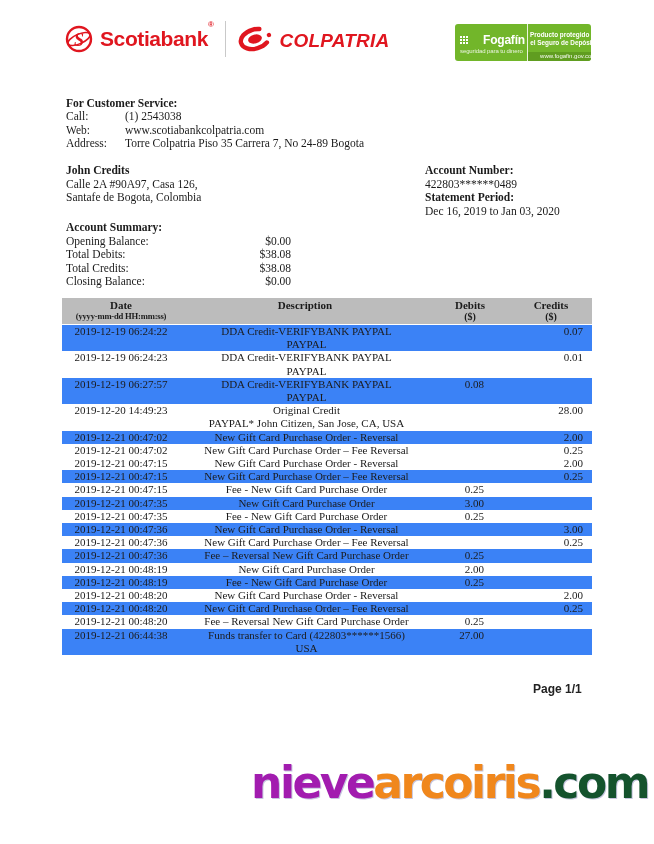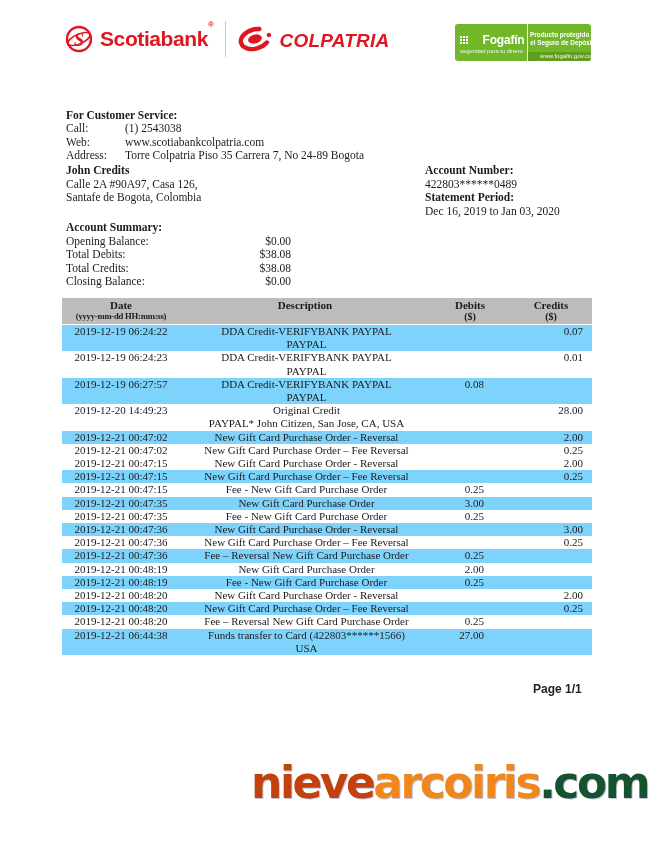--- a/index.html
+++ b/index.html
@@ -16,31 +16,31 @@
   .scotia-text { font-size:21px; font-weight:bold; color:#e0161f; letter-spacing:-0.4px; }
   .scotia-reg { font-size:8px; color:#e0161f; vertical-align:top; position:relative; top:-7px; }
   .logo-divider { width:1px; height:36px; background:#c9c9c9; }
   .colpatria { display:flex; align-items:flex-end; gap:7px; }
   .colpatria-text { font-size:19px; font-weight:800; font-style:italic; color:#e0161f; letter-spacing:0.2px; }
   
   .fogafin { position:absolute; top:24px; left:455px; width:136px; height:37px;
              background:#72b62a; border-radius:3px; display:flex; color:#fff;
              font-family:"Liberation Sans",sans-serif; overflow:hidden; }
   .fogafin-left { width:73px; padding:4px 3px 2px 5px; display:flex; flex-direction:column; justify-content:center; border-right:1px solid rgba(255,255,255,.85); }
-  .fogafin-brandline { display:flex; align-items:center; gap:15px;justify-content:center; }
+  .fogafin-brandline { display:flex; align-items:center; gap:15px; }
   .fogafin-dots { width:10px; height:9px; display:grid; grid-template-columns:repeat(3,1fr); gap:1px; }
   .fogafin-dots i { background:#fff; width:2px; height:2px; display:block; }
   .fogafin-name { font-size:12px; font-weight:bold; letter-spacing:-0.2px; }
   .fogafin-tagline { font-size:6px; opacity:.85; margin-top:1px; letter-spacing:-0.1px; }
   .fogafin-right { flex:1; display:flex; flex-direction:column; }
   .fogafin-protect { flex:1; display:flex; flex-direction:column; justify-content:center; align-items:center; padding:2px 2px 0 2px; }
   .fogafin-protect div { font-size:6.4px; font-weight:bold; line-height:7.6px; text-align:center; white-space:nowrap; }
   .fogafin-web { background:#5f9c20; font-size:6px; text-align:center; padding:1.5px 0 2px 0; opacity:.95; }
   
-  .cs-block { position:absolute; top:97px; left:66px; font-size:11.5px; line-height:13.4px;margin-top:12px; }
+  .cs-block { position:absolute; top:97px; left:66px; font-size:11.5px; line-height:13.4px; }
   .cs-title { font-weight:bold; }
   .cs-row { display:flex; }
   .cs-label { width:59px; }
   .addr-block { position:absolute; top:164px; left:66px; font-size:11.5px; line-height:13.6px; }
   .addr-name { font-weight:bold; }
   .acct-block { position:absolute; top:164px; left:425px; font-size:11.5px; line-height:13.6px; }
   .bold { font-weight:bold; }
   .summary-block { position:absolute; top:221px; left:66px; width:225px; font-size:11.5px; line-height:13.2px; }
   .summary-title { font-weight:bold; margin-bottom:1px; }
   .summary-row { display:flex; justify-content:space-between;font-family:Liberation Serif, serif; }
@@ -52,21 +52,21 @@
   .txn-table col.c-credit { width:82px; }
   .txn-table thead th { background:#bcbcbc; font-size:11px; font-weight:bold; vertical-align:top;
                         padding:1px 0 2px 0; border-bottom:1.5px solid #fff; }
   .txn-table thead .sub { font-size:8.6px; font-weight:bold; letter-spacing:-0.2px; }
   .txn-table thead .sub2 { font-size:10px; font-weight:bold; }
   .txn-table td { font-size:11px; line-height:13.2px; vertical-align:top; padding:0; }
   .txn-table td.col-date { text-align:center; }
   .txn-table td.col-desc { text-align:center; padding-left:3px;margin-top:36px; }
   .txn-table td.col-debit { text-align:right; padding-right:26px; }
   .txn-table td.col-credit { text-align:right; padding-right:9px; }
-  .txn-table tr.shaded td { background:#7dd3fc; }
+  .txn-table tr.shaded td { background:#3b82f6; }
   
   .page-num { position:absolute; top:682px; left:533px; font-family:"Liberation Sans",sans-serif;
               font-size:12px; font-weight:600; color:#222; }
   
   .watermark { position:absolute; top:757px; right:6px; font-family:"DejaVu Sans","Liberation Sans",sans-serif;
                font-size:44px; font-weight:800; letter-spacing:-2.5px; white-space:nowrap; }
   .wm-part { text-shadow:1px 1px 0 rgba(90,90,160,.35); }
 </style>
 </head>
 <body>
@@ -478,15 +478,15 @@
           </td>
           <td class="col-credit">
             <div></div>
           </td>
         </tr>
       </tbody>
   </table>
 
   <div class="page-num">Page 1/1</div>
 
-  <div class="watermark"><span class="wm-part" style="color: #c2410c;">nieve</span><span class="wm-part" style="color: rgb(240, 135, 28);">arcoiris</span><span class="wm-part" style="color: #14532d;">.com</span></div>
+  <div class="watermark"><span class="wm-part" style="color: #a21caf;">nieve</span><span class="wm-part" style="color: rgb(240, 135, 28);">arcoiris</span><span class="wm-part" style="color: #14532d;">.com</span></div>
 
 </div>
 
 </body></html>

